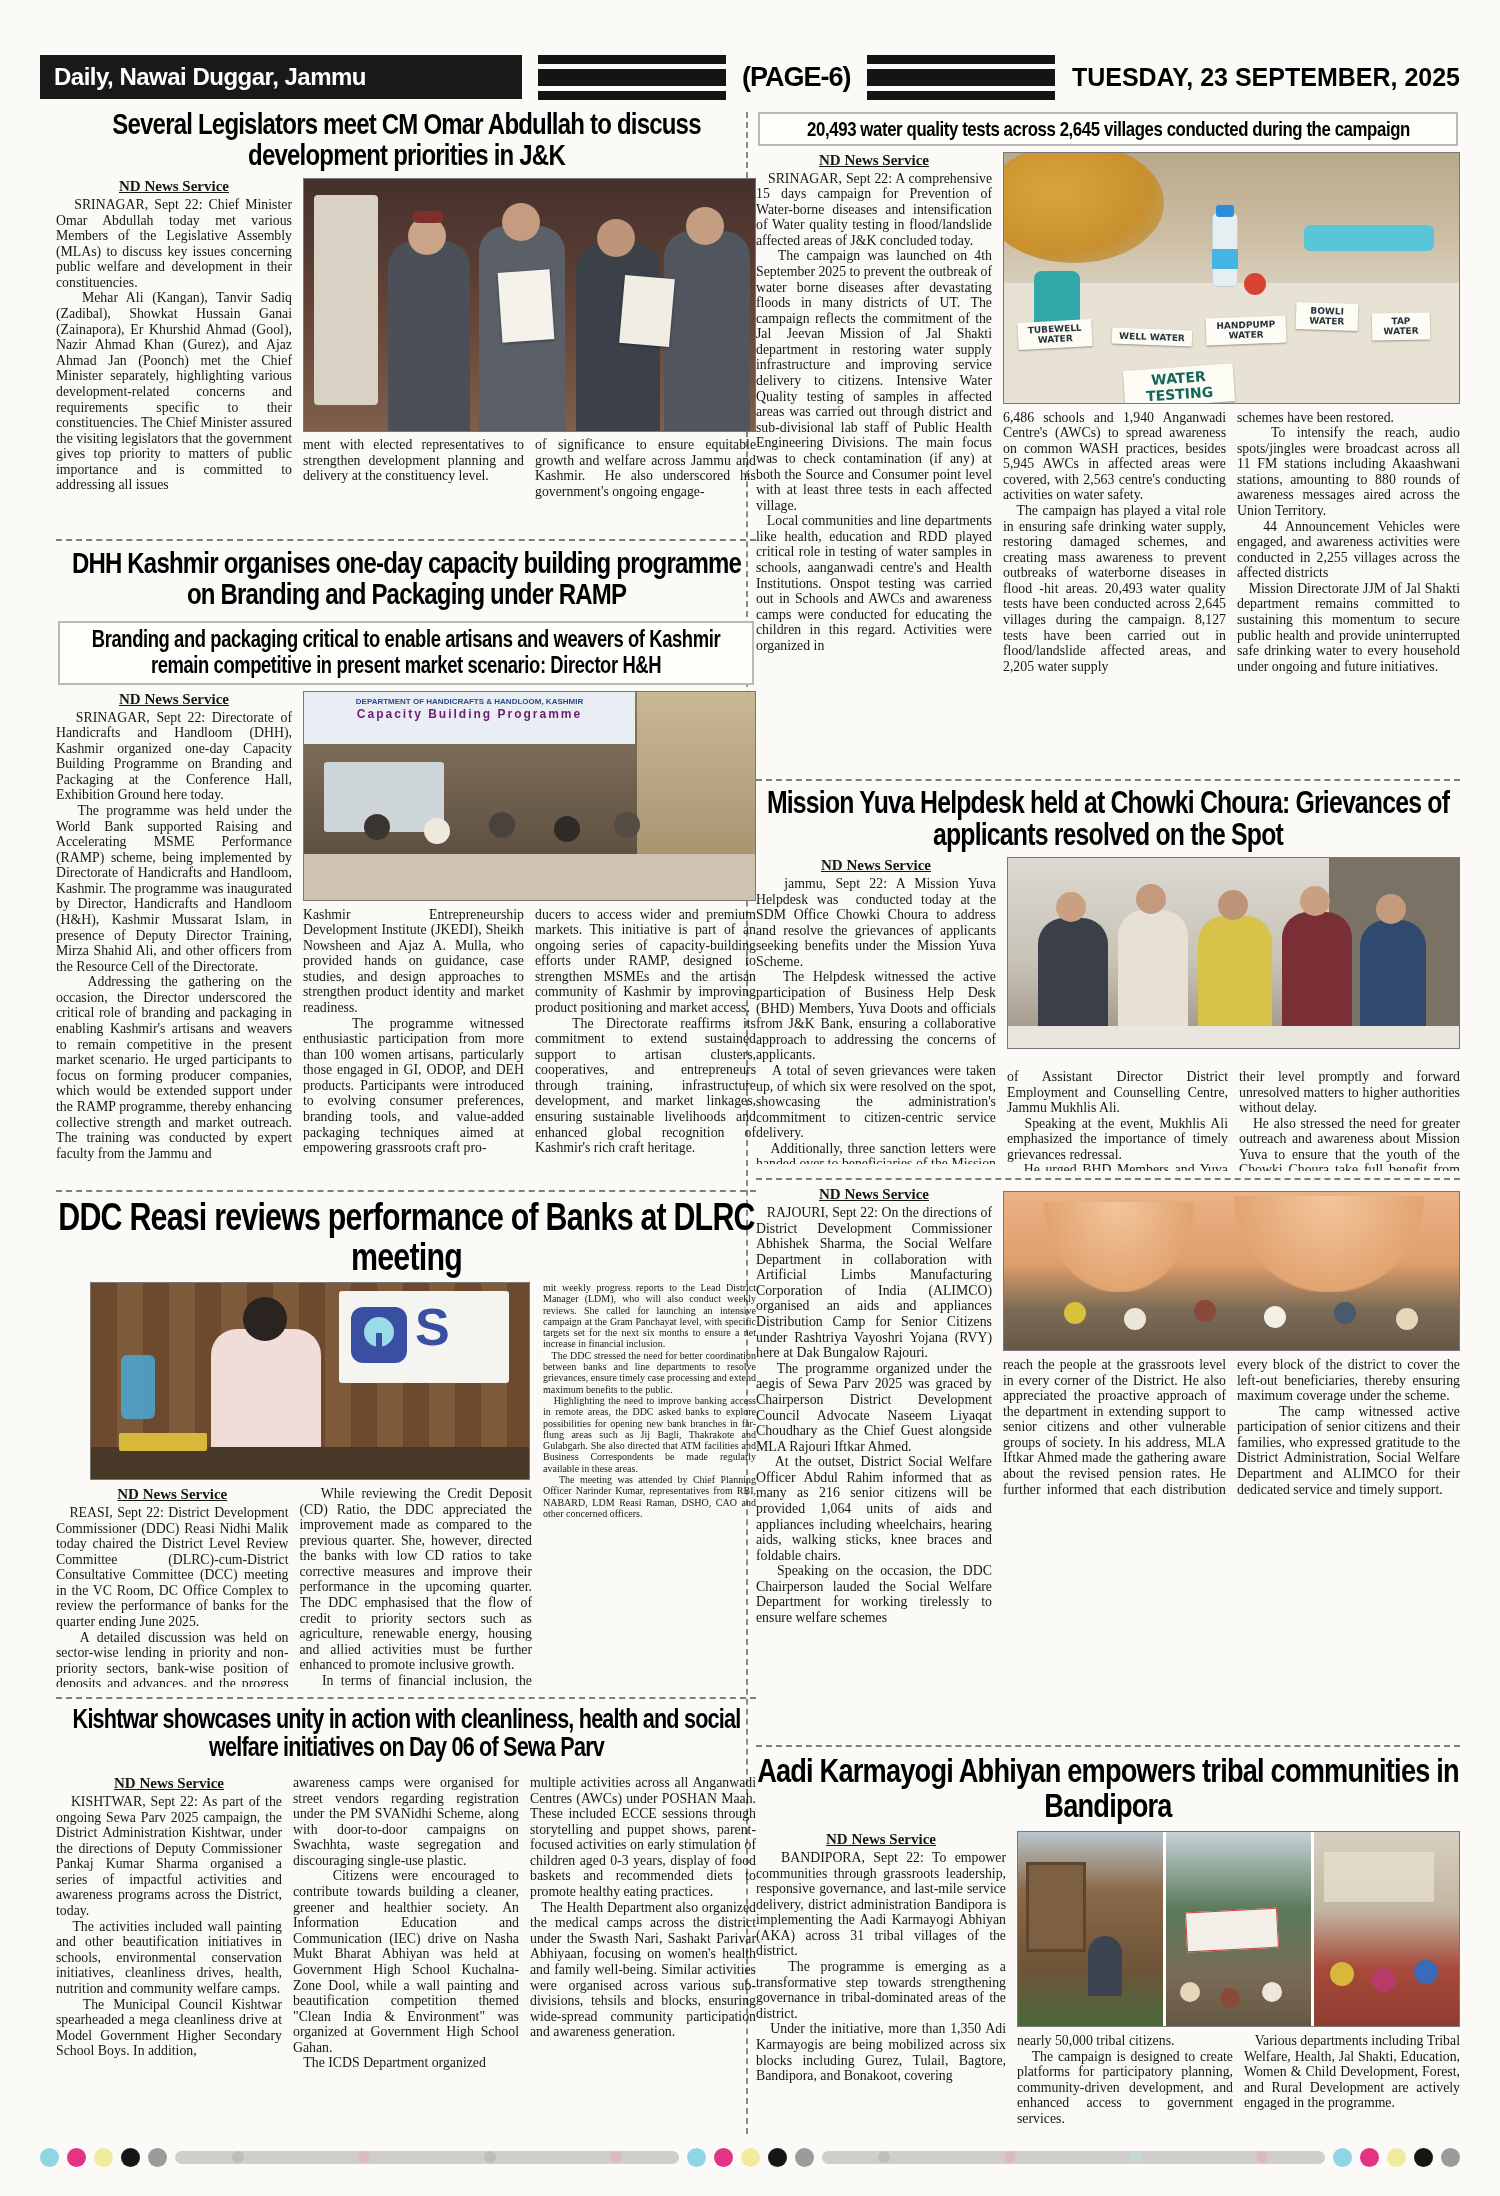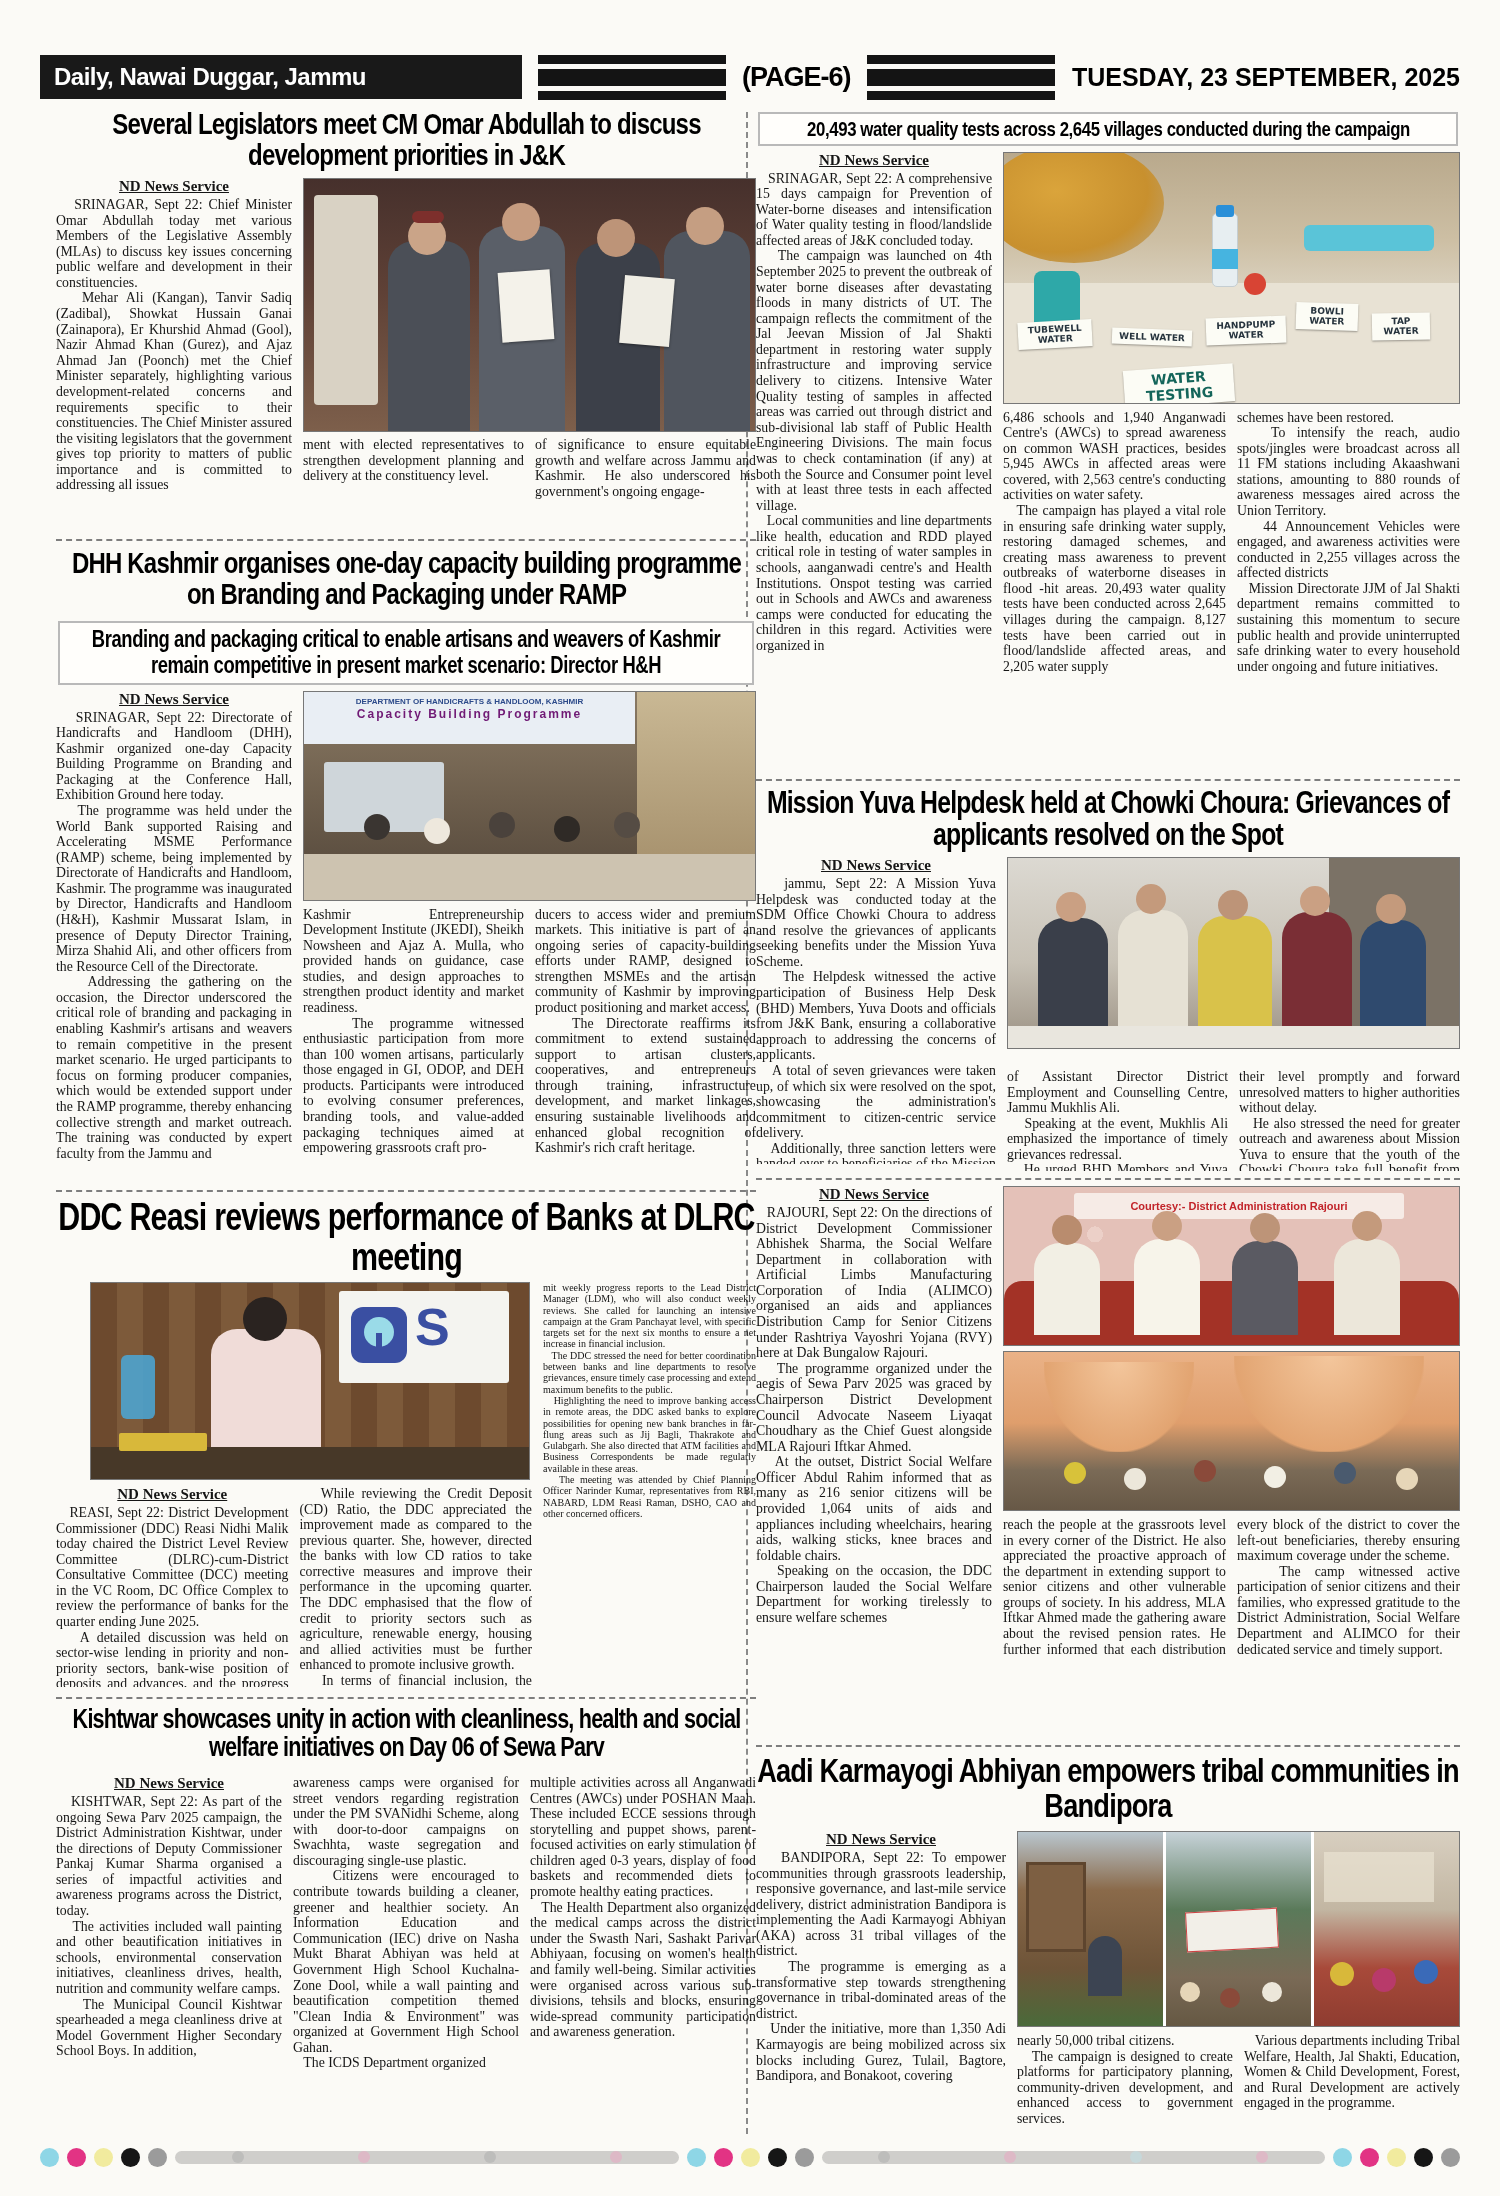--- a/index.html
+++ b/index.html
@@ -298,33 +298,20 @@
   <article class="art" style="height:552px">
     <div class="row">
       <div style="width:236px">
         <div class="by">ND News Service</div>
         <div class="bt" style="height:456px">   RAJOURI, Sept 22: On the directions of District Development Commissioner Abhishek Sharma, the Social Welfare Department in collaboration with Artificial Limbs Manufacturing Corporation of India (ALIMCO) organised an aids and appliances Distribution Camp for Senior Citizens under Rashtriya Vayoshri Yojana (RVY) here at Dak Bungalow Rajouri.
    The programme organized under the aegis of Sewa Parv 2025 was graced by Chairperson District Development Council Advocate Naseem Liyaqat Choudhary as the Chief Guest alongside MLA Rajouri Iftkar Ahmed.
    At the outset, District Social Welfare Officer Abdul Rahim informed that as many as 216 senior citizens will be provided 1,064 units of aids and appliances including wheelchairs, hearing aids, walking sticks, knee braces and foldable chairs.
    Speaking on the occasion, the DDC Chairperson lauded the Social Welfare Department for working tirelessly to ensure welfare schemes</div>
       </div>
       <div style="flex:1">
-        <div class="photo" style="height:160px">
-          <div class="ab" style="inset:0;background:radial-gradient(circle at 20% 30%,#ecd0c8 0 8px,#e4c1b8 8px 16px) ,#e7c9c1"></div>
-          <div class="ab" style="left:70px;top:6px;width:330px;height:26px;background:#f6ebe6;border-radius:3px;text-align:center;font:700 11px/26px 'Liberation Sans',sans-serif;color:#c2242a">Courtesy:- District Administration Rajouri</div>
-          <div class="ab" style="left:0;bottom:0;width:100%;height:64px;background:#a33226;border-radius:18px 18px 0 0"></div>
-          <div class="fig" style="left:30px;bottom:10px;width:66px;height:92px;background:#f2efe4"></div>
-          <div class="fig" style="left:130px;bottom:10px;width:66px;height:96px;background:#f7f4ea"></div>
-          <div class="fig" style="left:228px;bottom:10px;width:66px;height:94px;background:#5a5a62"></div>
-          <div class="fig" style="left:330px;bottom:10px;width:66px;height:96px;background:#ece7da"></div>
-          <div class="head" style="left:48px;bottom:100px;width:30px;height:30px;background:#b98c6e"></div>
-          <div class="head" style="left:148px;bottom:104px;width:30px;height:30px;background:#caa083"></div>
-          <div class="head" style="left:246px;bottom:102px;width:30px;height:30px;background:#bd9478"></div>
-          <div class="head" style="left:348px;bottom:104px;width:30px;height:30px;background:#c49a7c"></div>
-        </div>
         <div class="photo" style="height:160px;margin-top:5px">
           <div class="ab" style="inset:0;background:linear-gradient(180deg,#eab287 0%,#df9e6c 45%,#7a6a56 75%,#675846 100%)"></div>
           <div class="ab" style="left:40px;top:10px;width:150px;height:90px;background:radial-gradient(ellipse at 50% 0%,#f3c69c 0%,#e2a471 70%,transparent 72%)"></div>
           <div class="ab" style="left:230px;top:4px;width:190px;height:96px;background:radial-gradient(ellipse at 50% 0%,#f3c69c 0%,#e2a471 70%,transparent 72%)"></div>
           <div class="head" style="left:60px;bottom:26px;width:22px;height:22px;background:#d8c23a"></div>
           <div class="head" style="left:120px;bottom:20px;width:22px;height:22px;background:#ece7da"></div>
           <div class="head" style="left:190px;bottom:28px;width:22px;height:22px;background:#8a4a3a"></div>
           <div class="head" style="left:260px;bottom:22px;width:22px;height:22px;background:#f2efe4"></div>
           <div class="head" style="left:330px;bottom:26px;width:22px;height:22px;background:#4a5a6e"></div>
           <div class="head" style="left:392px;bottom:20px;width:22px;height:22px;background:#e6d6b8"></div>

